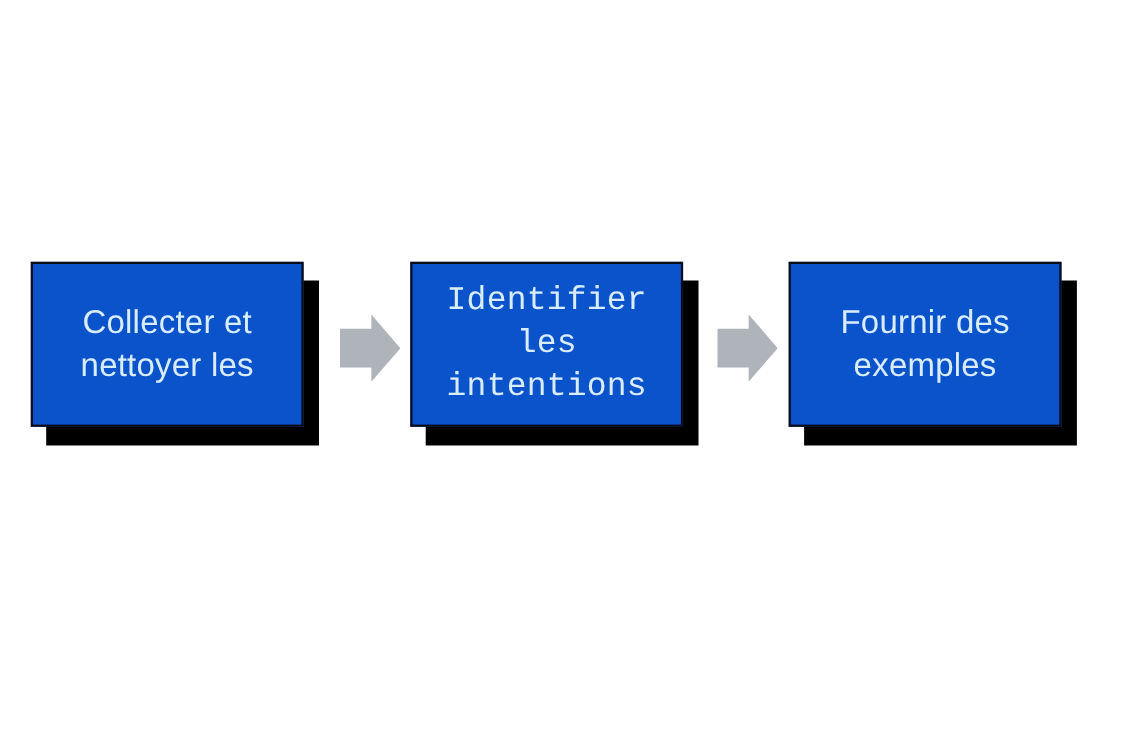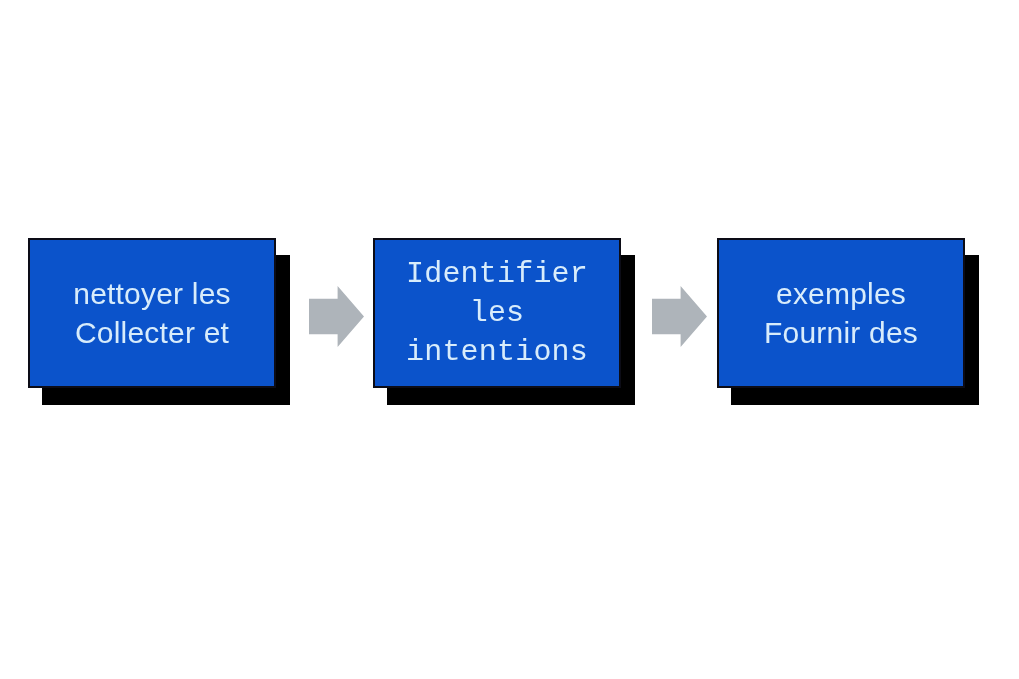--- a/index.html
+++ b/index.html
@@ -53,36 +53,36 @@
   .arrow-1 { left: 309px; }
   .arrow-2 { left: 652px; }
 </style>
 </head>
 <body>
 
 <div class="canvas">
 
   <div class="step-box box-1">
     <div class="label">
+      <span>Collecter et</span>
       <span>nettoyer les</span>
-      <span>Collecter et</span>
     </div>
   </div>
 
   <div class="flow-arrow arrow-1"></div>
 
   <div class="step-box box-2">
     <div class="label">
       <span>Identifier les</span>
       <span>intentions</span>
     </div>
   </div>
 
   <div class="flow-arrow arrow-2"></div>
 
   <div class="step-box box-3">
     <div class="label">
+      <span>Fournir des</span>
       <span>exemples</span>
-      <span>Fournir des</span>
     </div>
   </div>
 
 </div>
 
 </body></html>

